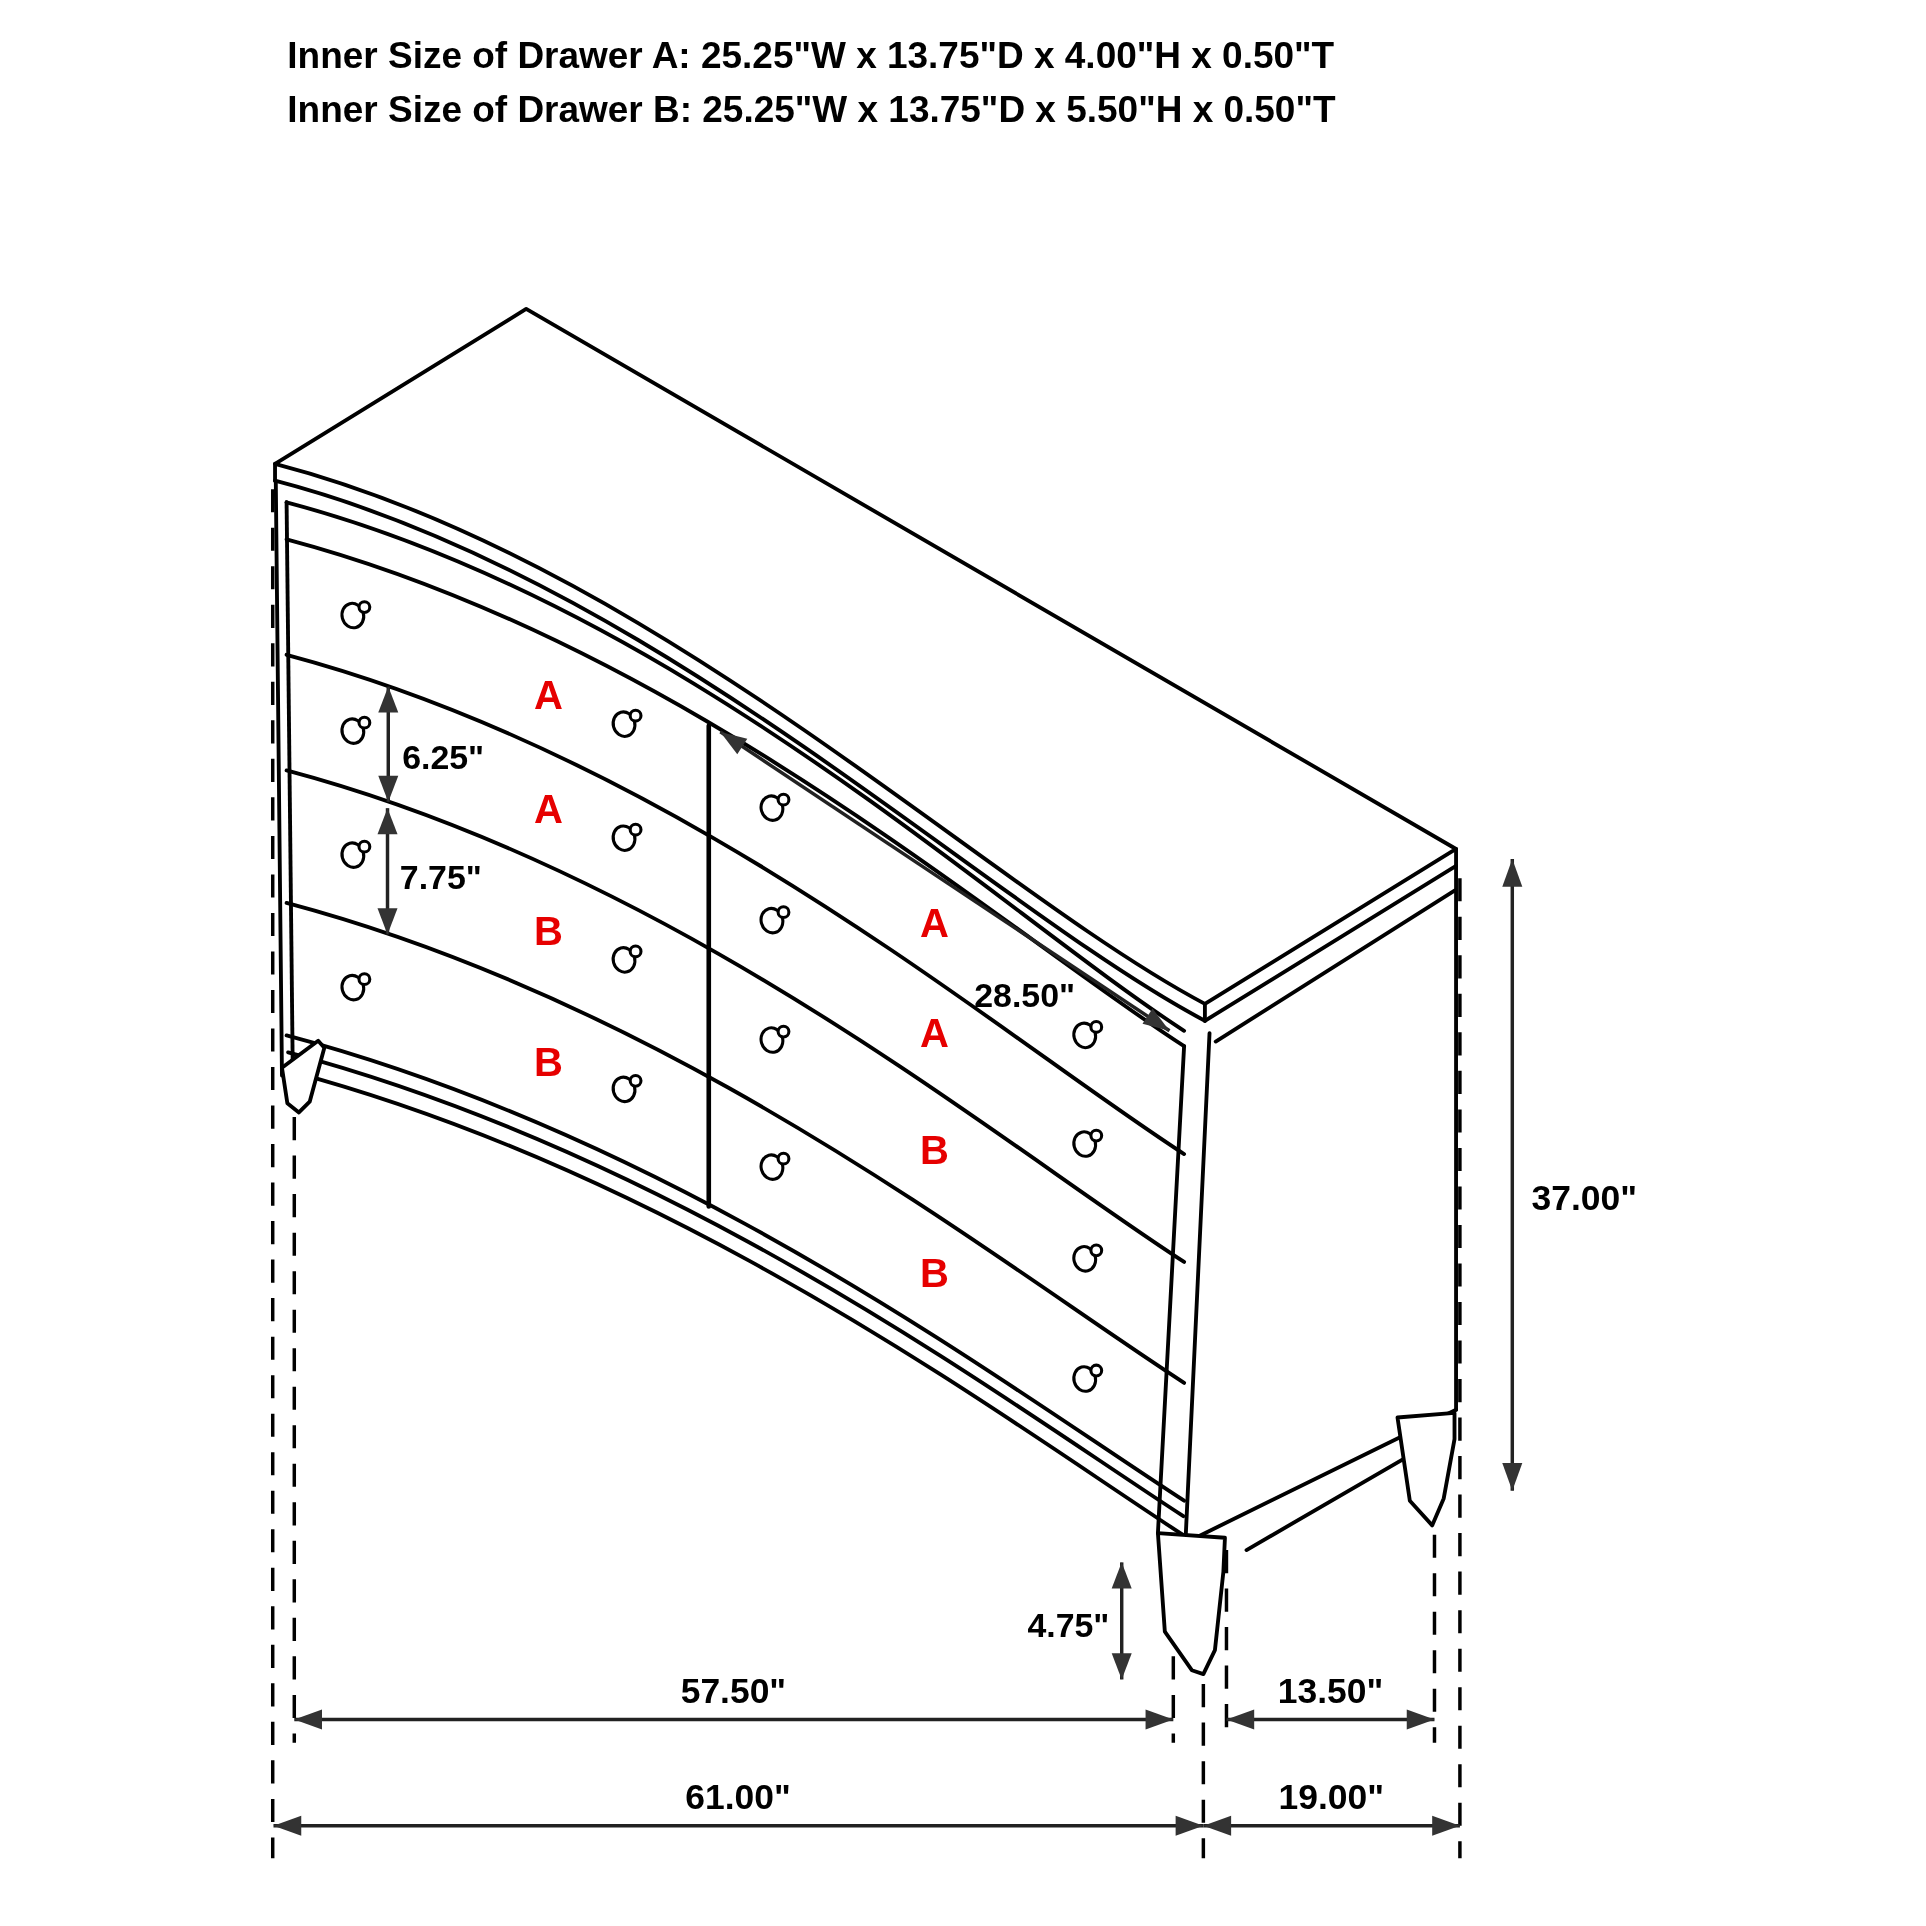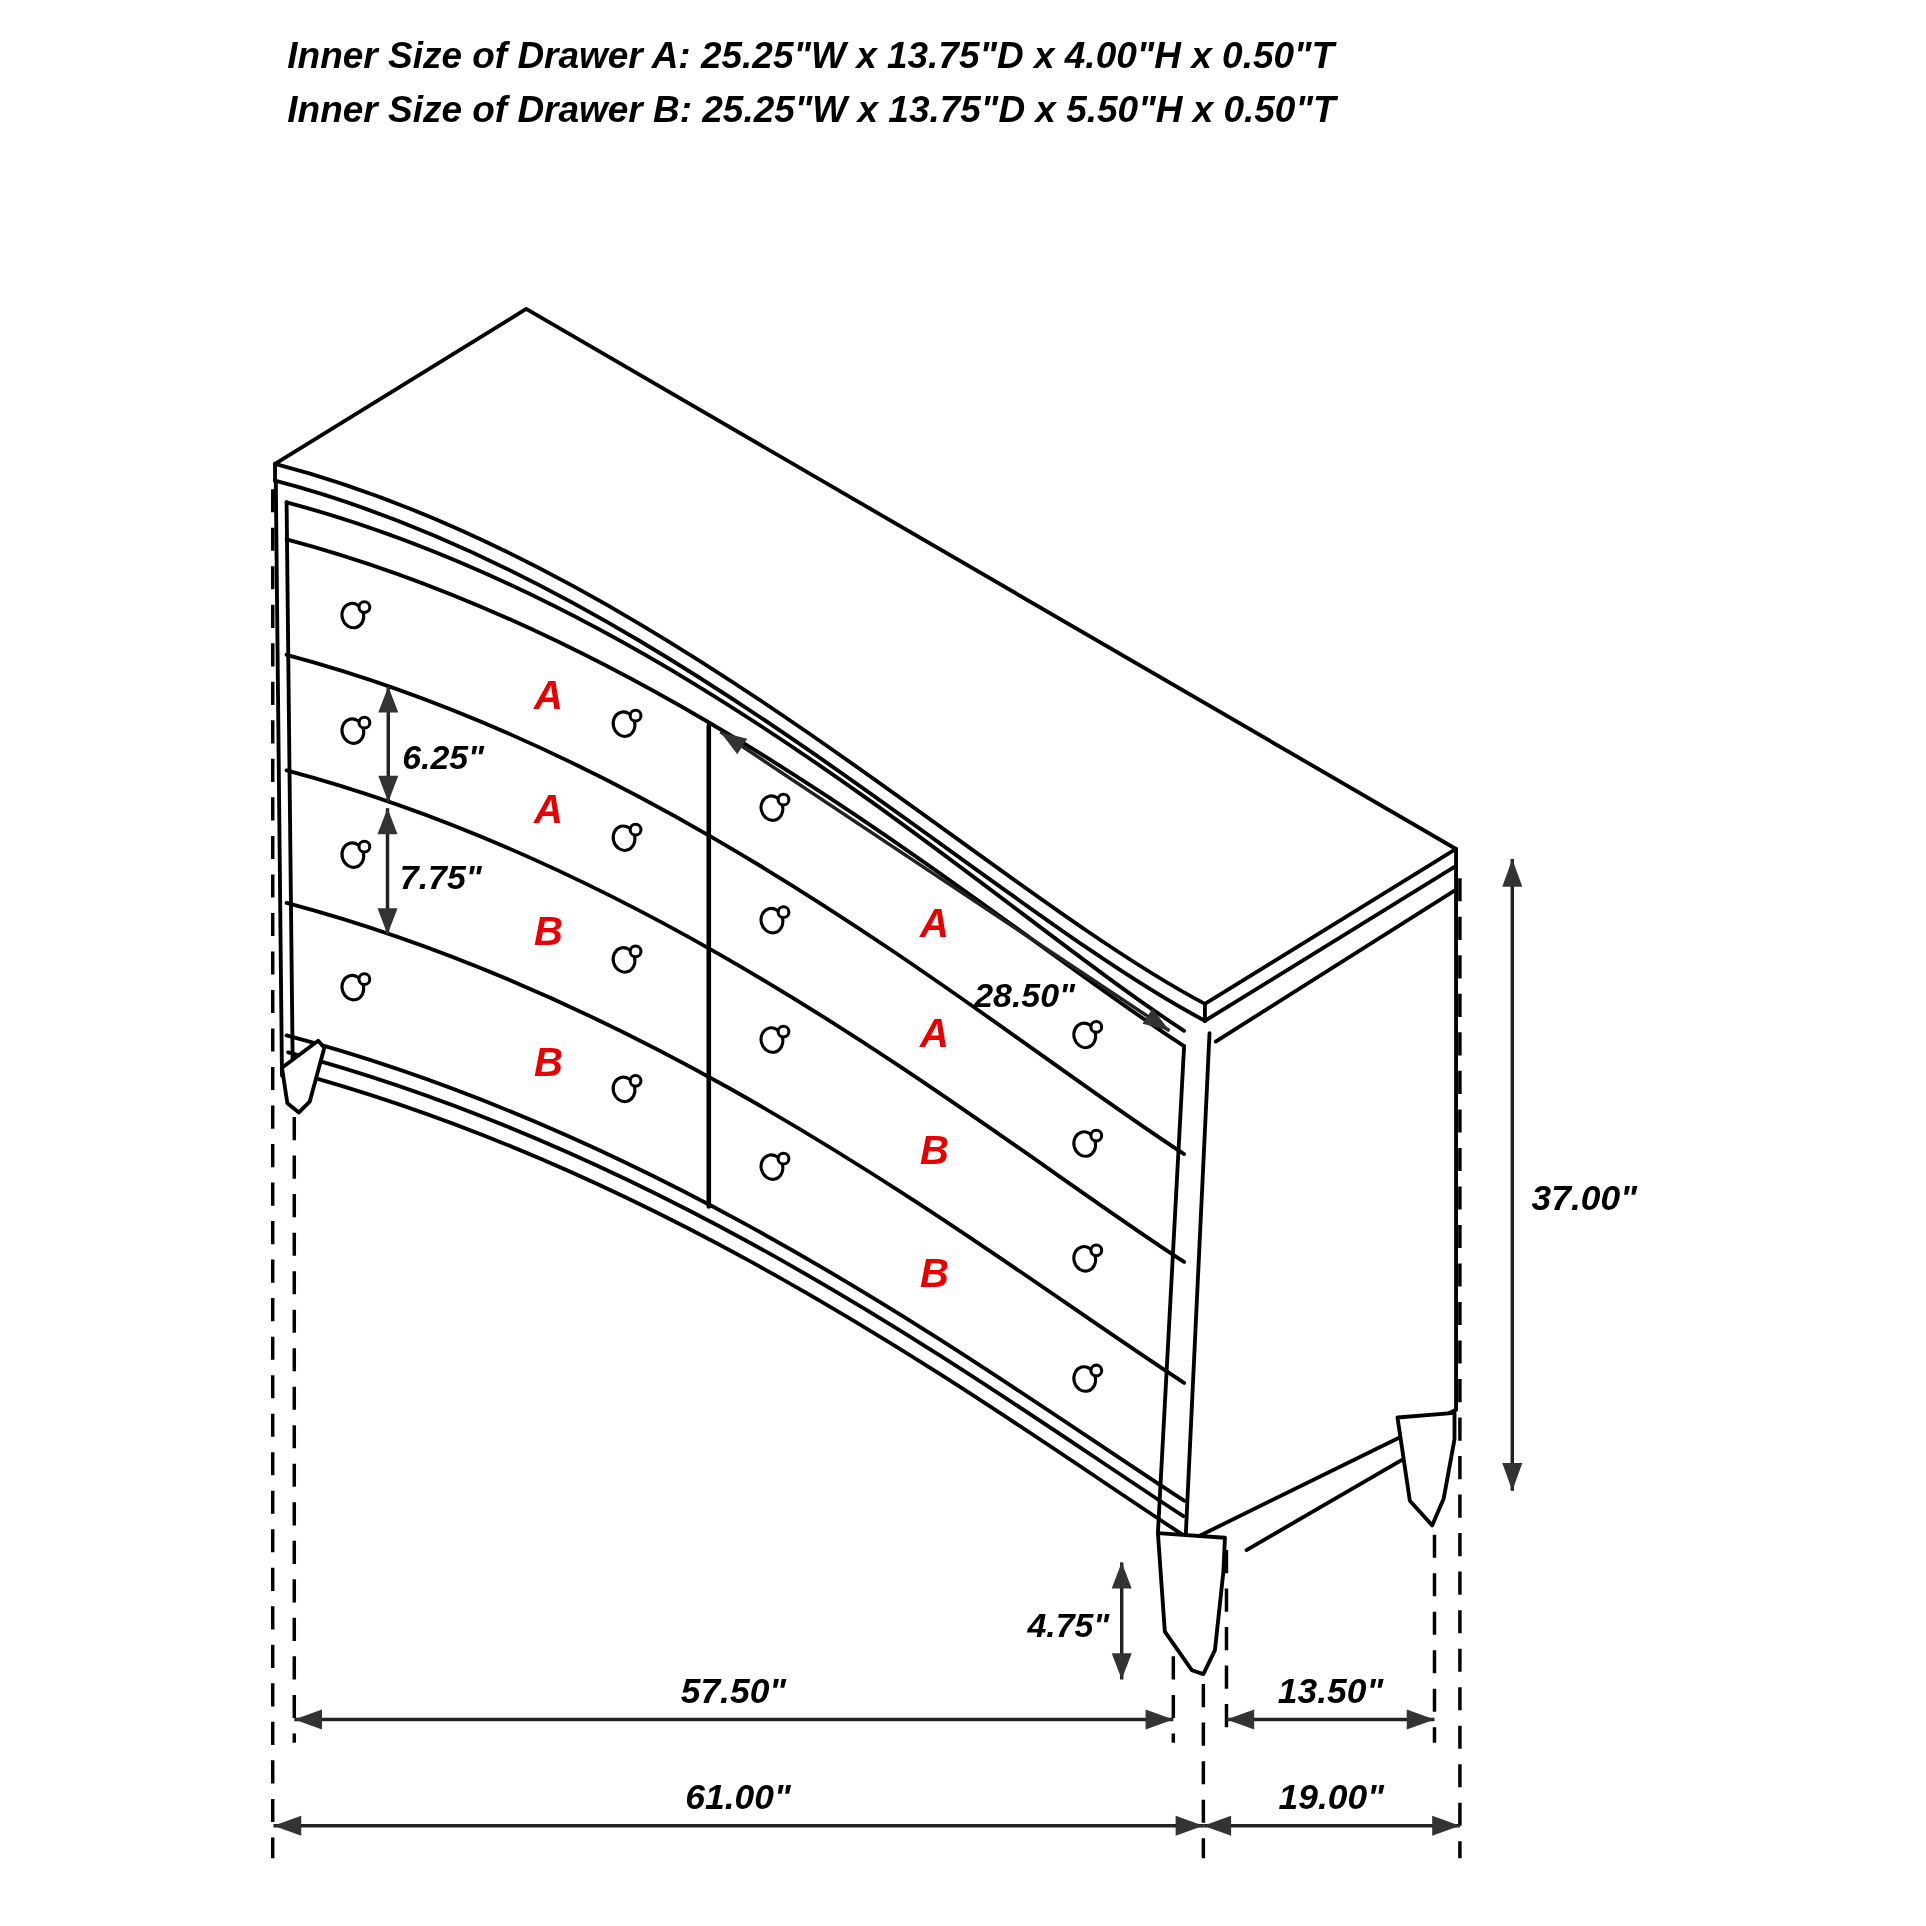--- a/index.html
+++ b/index.html
@@ -1,16 +1,16 @@
 <!DOCTYPE html>
 <html style="font-size:12.3px"><head>
 <meta charset="utf-8">
 <style>
   html,body{margin:0;padding:0;background:#fff;}
-  .page{width:1926px;height:1926px;background:#ffffff;position:relative;font-family:"Liberation Sans",sans-serif;font-style:italic;}
+  .page{width:1926px;height:1926px;background:#ffffff;position:relative;font-family:"Liberation Sans",sans-serif;}
   svg{display:block;}
   text{font-family:"Liberation Sans",sans-serif;}
   .title-text{font-size:48px;font-weight:bold;fill:#000;}
   .dim-text{font-size:44px;font-weight:bold;fill:#000;}
   .dim-text-lg{font-size:46px;font-weight:bold;fill:#000;}
   .drawer-label{font-size:52px;font-weight:bold;fill:#e60000;text-anchor:middle;}
   .ln{stroke:#000;stroke-width:5;fill:none;stroke-linejoin:round;stroke-linecap:round;}
   .fillwhite{fill:#fff;}
   .dash{stroke:#000;stroke-width:4.5;fill:none;stroke-dasharray:30 20;}
   .dimline{stroke:#222;stroke-width:4.5;fill:none;}

